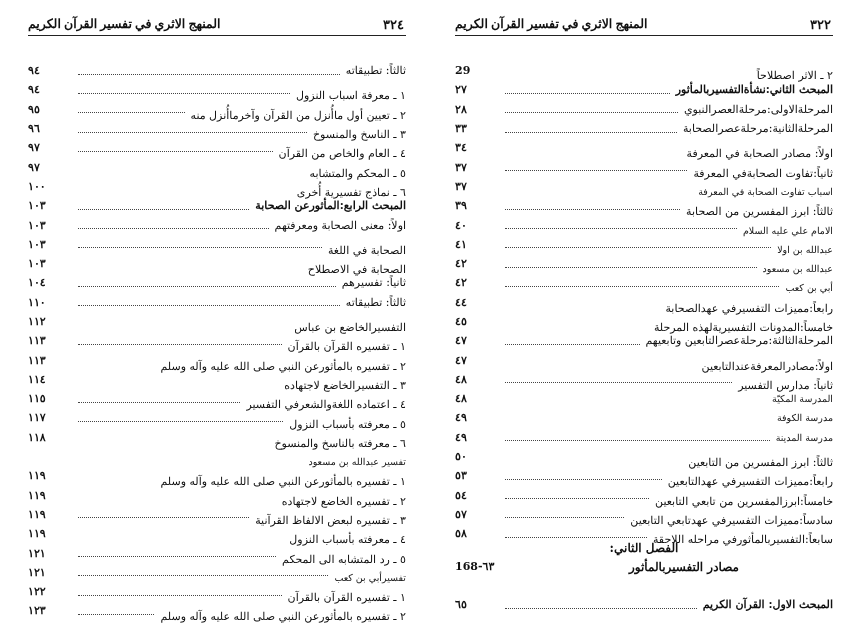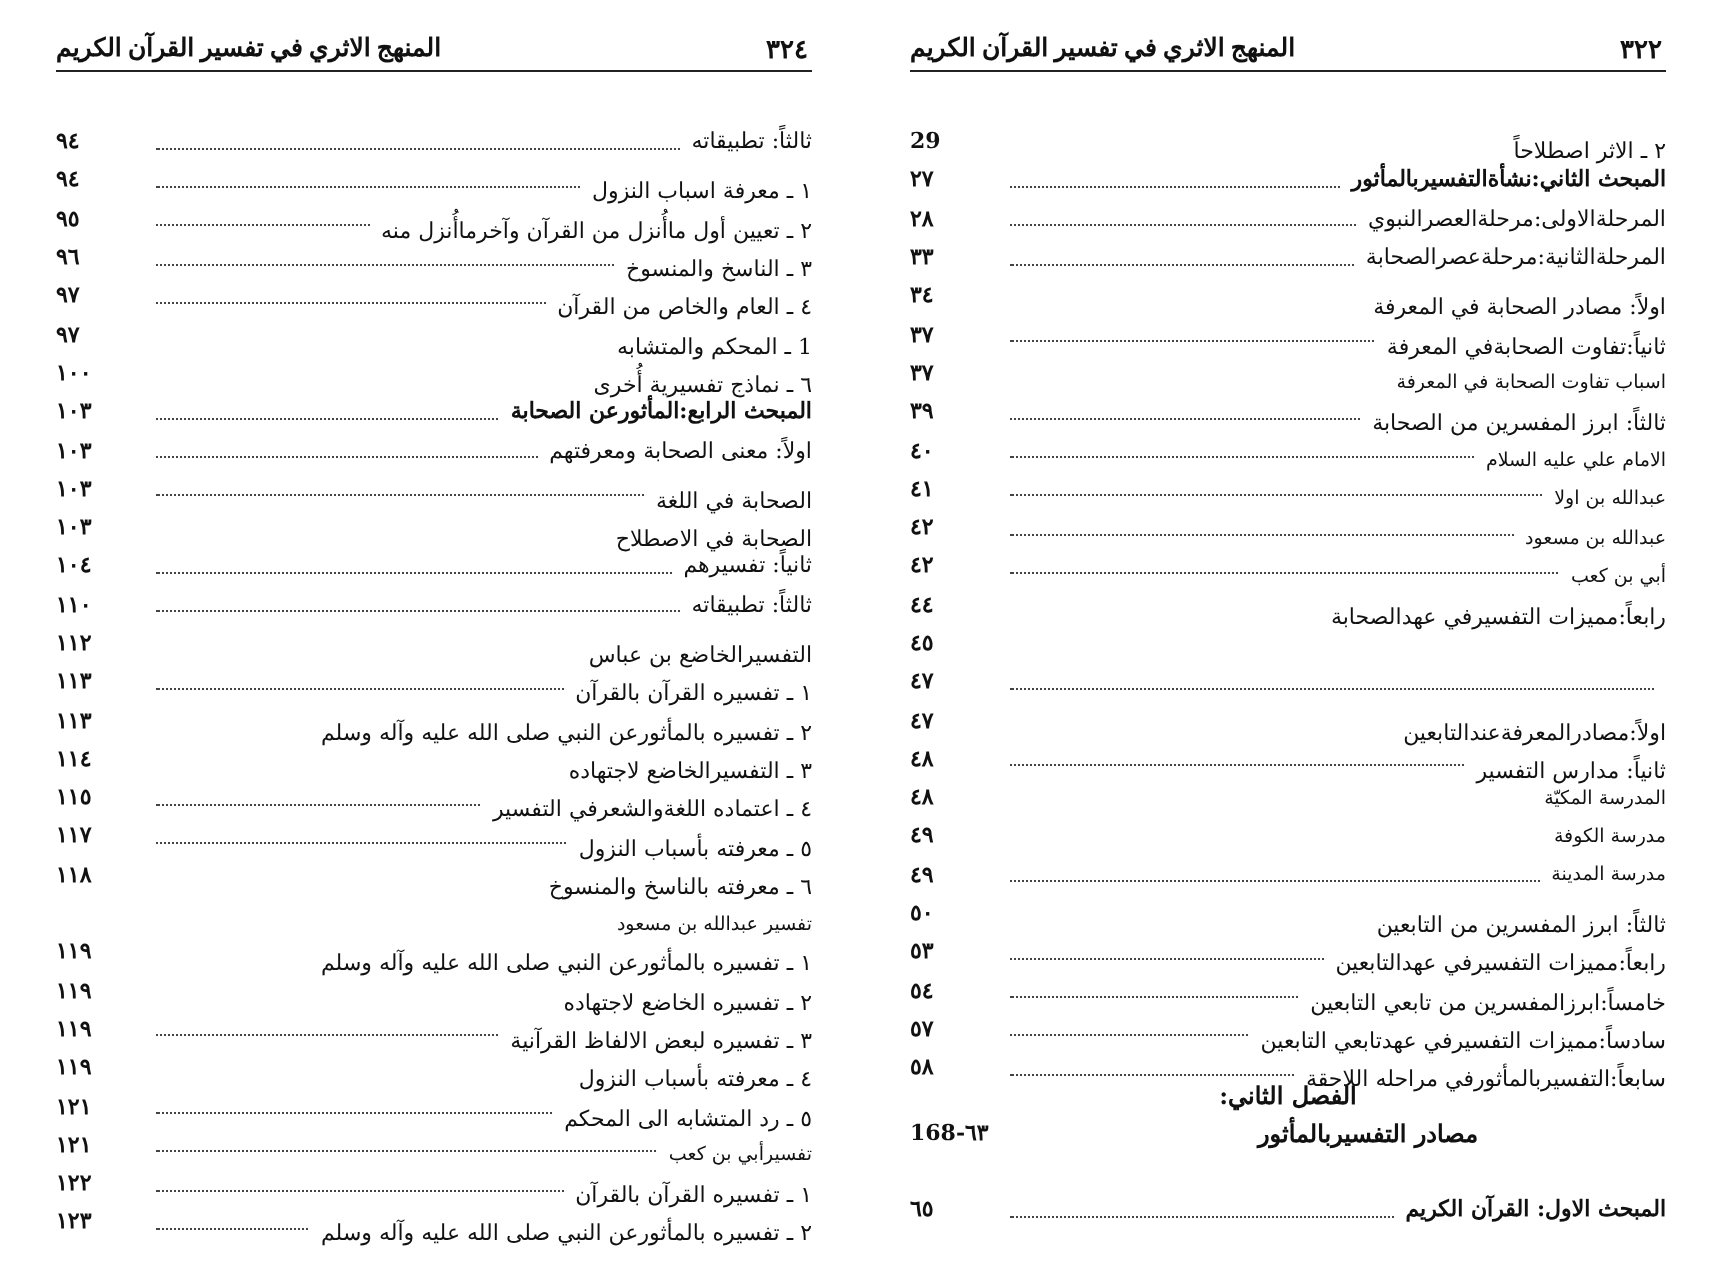--- a/index.html
+++ b/index.html
@@ -55,21 +55,21 @@
         <span class="label ind1">٣ ـ الناسخ والمنسوخ</span>
         <span class="dots"></span>
         <span class="num">٩٦</span>
       </div>
       <div class="row">
         <span class="label ind1">٤ ـ العام والخاص من القرآن</span>
         <span class="dots"></span>
         <span class="num">٩٧</span>
       </div>
       <div class="row">
-        <span class="label ind1">1 ـ المحكم والمتشابه</span>
+        <span class="label ind1">٥ ـ المحكم والمتشابه</span>
         <span class="nodots"></span>
         <span class="num">٩٧</span>
       </div>
       <div class="row">
         <span class="label ind1">٦ ـ نماذج تفسيرية أُخرى</span>
         <span class="nodots"></span>
         <span class="num">١٠٠</span>
       </div>
       <div class="row bold">
         <span class="label">المبحث الرابع:المأثورعن الصحابة</span>
@@ -250,24 +250,26 @@
         <span class="label ind2">أبي بن كعب</span>
         <span class="dots"></span>
         <span class="num">٤٢</span>
       </div>
       <div class="row">
         <span class="label ind1">رابعاً:مميزات التفسيرفي عهدالصحابة</span>
         <span class="nodots"></span>
         <span class="num">٤٤</span>
       </div>
       <div class="row">
+        <span class="label ind1">خامساً:المدونات التفسيريةلهذه المرحلة</span>
         <span class="nodots"></span>
         <span class="num">٤٥</span>
       </div>
       <div class="row">
+        <span class="label">المرحلةالثالثة:مرحلةعصرالتابعين وتابعيهم</span>
         <span class="dots"></span>
         <span class="num">٤٧</span>
       </div>
       <div class="row">
         <span class="label ind1">اولاً:مصادرالمعرفةعندالتابعين</span>
         <span class="nodots"></span>
         <span class="num">٤٧</span>
       </div>
       <div class="row">
         <span class="label ind1">ثانياً: مدارس التفسير</span>

